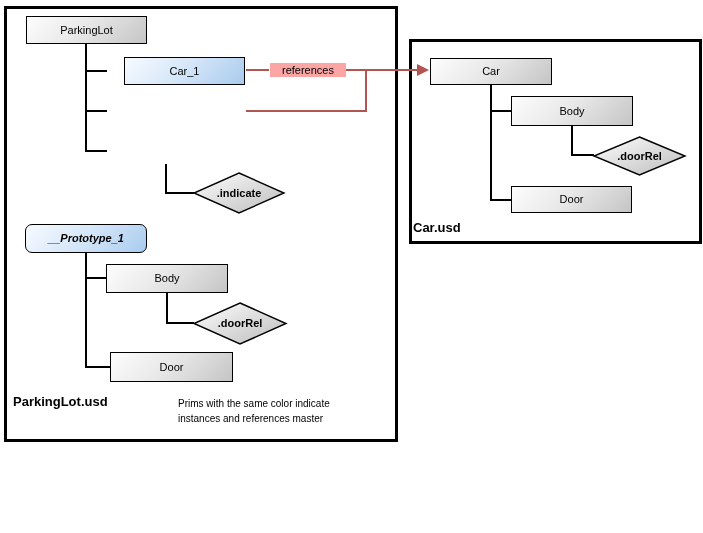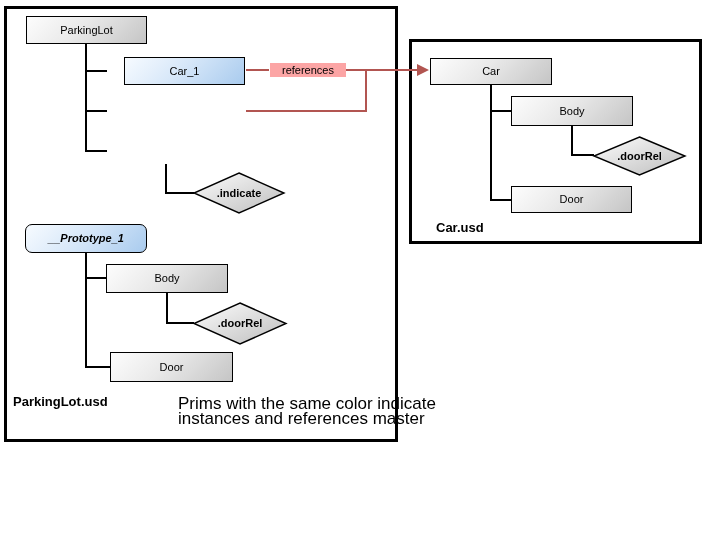--- a/index.html
+++ b/index.html
@@ -33,21 +33,21 @@
     position:absolute;left:0;top:0;width:100%;height:100%;
     display:flex;align-items:center;justify-content:center;
     font-size:11px;line-height:1;font-weight:bold;
   }
   .file-label{position:absolute;font-size:13px;font-weight:bold;z-index:5;}
   .ref-label{
     position:absolute;font-size:11px;text-align:center;z-index:7;background:#fca5a5;
     padding:0 2px;line-height:14px;
   }
   .legend{
-    position:absolute;font-size:17px;line-height:15px;z-index:5;
+    position:absolute;font-size:10px;line-height:15px;z-index:5;
   }
 </style>
 </head>
 <body>
 
 <div id="canvas">
 
   <div class="file-box" style="left:4px;top:6px;width:394px;height:436px;"></div>
   <div class="file-box" style="left:409px;top:39px;width:293px;height:205px;"></div>
 
@@ -137,19 +137,19 @@
   </div>
 
   <div class="rline h" style="left:246px;top:69px;width:23px;"></div>
   <div class="ref-label" style="left:270px;top:63px;width:72px;">references</div>
   <div class="rline h" style="left:342px;top:69px;width:76px;"></div>
   <div class="arrow-head" style="left:417px;top:64px;"></div>
   <div class="rline v" style="left:365px;top:69px;height:43px;"></div>
   <div class="rline h" style="left:246px;top:110px;width:121px;"></div>
 
   <div class="file-label" style="left:13px;top:394px;">ParkingLot.usd</div>
-  <div class="file-label" style="left:436px;top:220px;">Car.usd</div>
+  <div class="file-label" style="left:413px;top:220px;">Car.usd</div>
   <div class="legend" style="left:178px;top:396px;">
     <div>Prims with the same color indicate</div>
     <div>instances and references master</div>
   </div>
 
 </div>
 
 </body></html>

